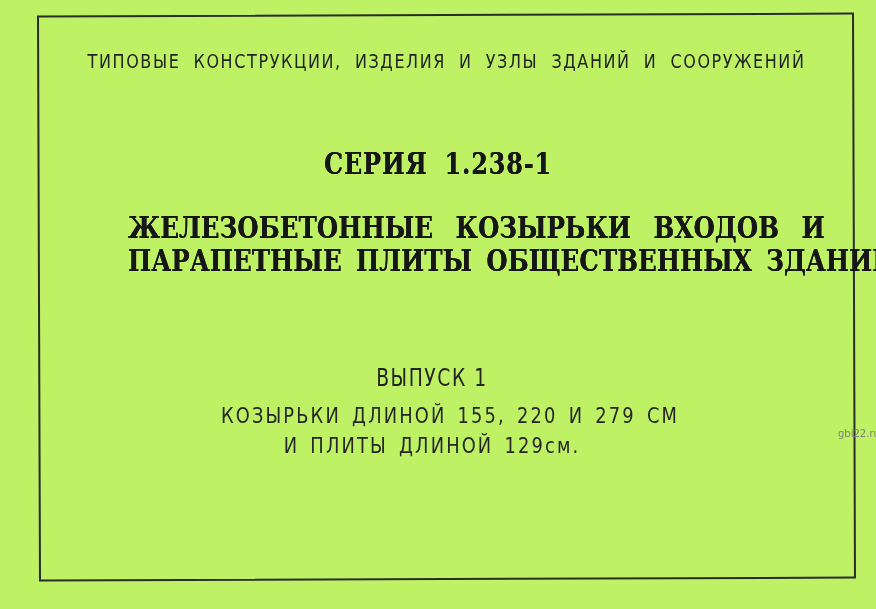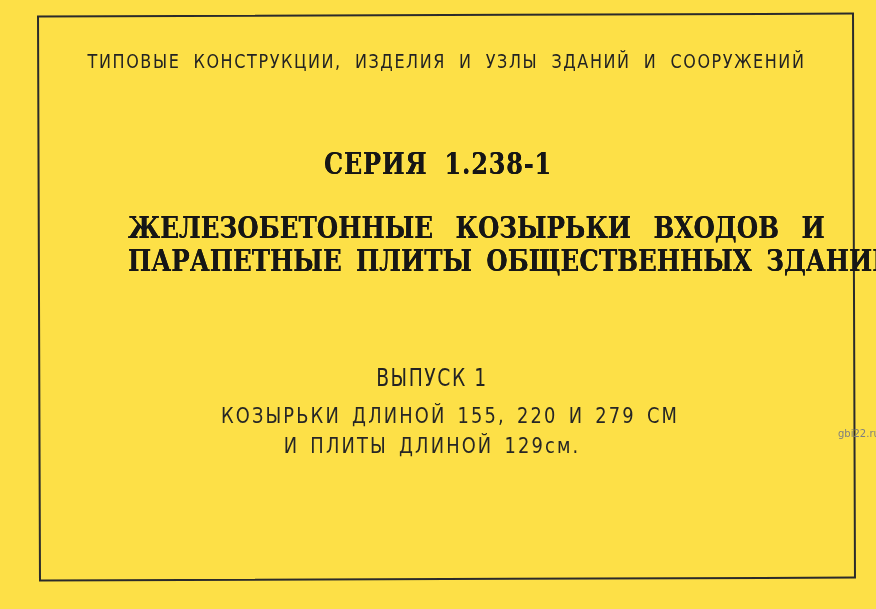--- a/index.html
+++ b/index.html
@@ -7,21 +7,21 @@
     padding: 0;
     width: 876px;
     height: 609px;
     background: #ffffff;
     overflow: hidden;
   }
   .sheet {
     position: relative;
     width: 876px;
     height: 609px;
-    background: #fde047;
+    background: #bef264;
     color: #1e1e1e;
     font-family: "DejaVu Sans", sans-serif;
   }
   .frame {
     position: absolute;
     left: 38px;
     top: 14px;
     width: 817px;
     height: 566px;
     border: 2px solid #2b2b2b;

